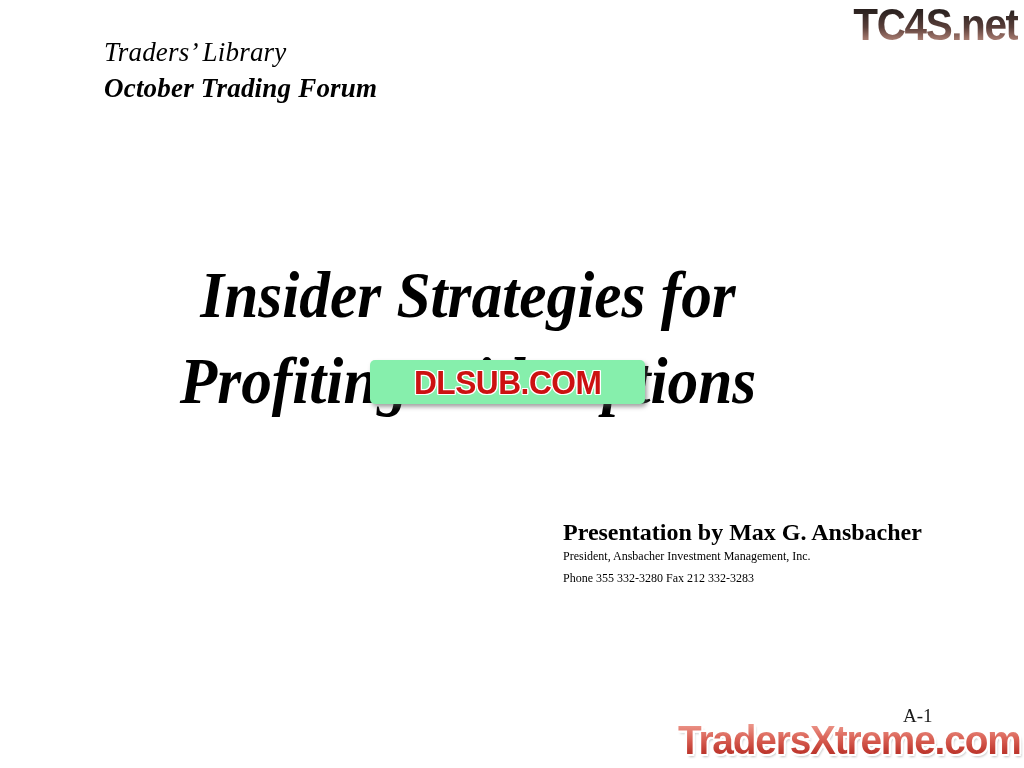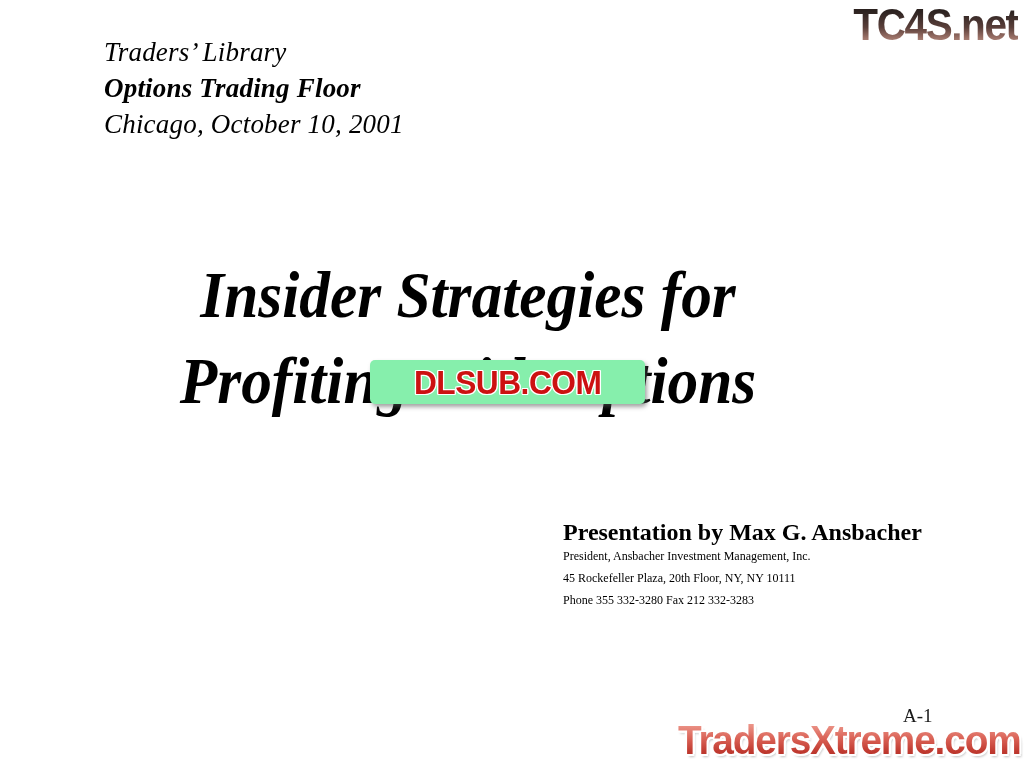--- a/index.html
+++ b/index.html
@@ -203,39 +203,37 @@
     -webkit-text-fill-color: transparent;
   }
 </style>
 </head>
 <body style="background-color: rgb(255, 255, 255);">
 
 <div id="slide">
 
   <div id="header-block">
     <div class="hdr-line">Traders’ Library</div>
-    <div class="hdr-line bold">Options Trading Floor</div>
-    <div class="hdr-line">Chicago,  October 10, 2001</div>
+    <div class="hdr-line bold">October Trading Forum</div>
   </div>
 
   <div id="tc4s-logo">TC4S.net</div>
 
   <div id="title-block">
     <div class="title-line">Insider Strategies for</div>
     <div class="title-line">Profiting With Options</div>
   </div>
 
   <div id="dlsub-watermark">
     <span id="dlsub-text">DLSUB.COM</span>
   </div>
 
   <div id="presenter-block">
     <div id="presenter-name">Presentation by Max G. Ansbacher</div>
     <div class="presenter-line">President, Ansbacher Investment Management, Inc.</div>
-    <div class="presenter-line">45 Rockefeller Plaza, 20th Floor, NY, NY 10111</div>
     <div class="presenter-line">Phone 355 332-3280 Fax 212 332-3283</div>
   </div>
 
   <div id="page-number">A-1</div>
 
   <div id="tradersxtreme-logo">
     <span class="tx-shadow">TradersXtreme.com</span>
     <span class="tx-outline">TradersXtreme.com</span>
     <span class="tx-fill">TradersXtreme.com</span>
   </div>

